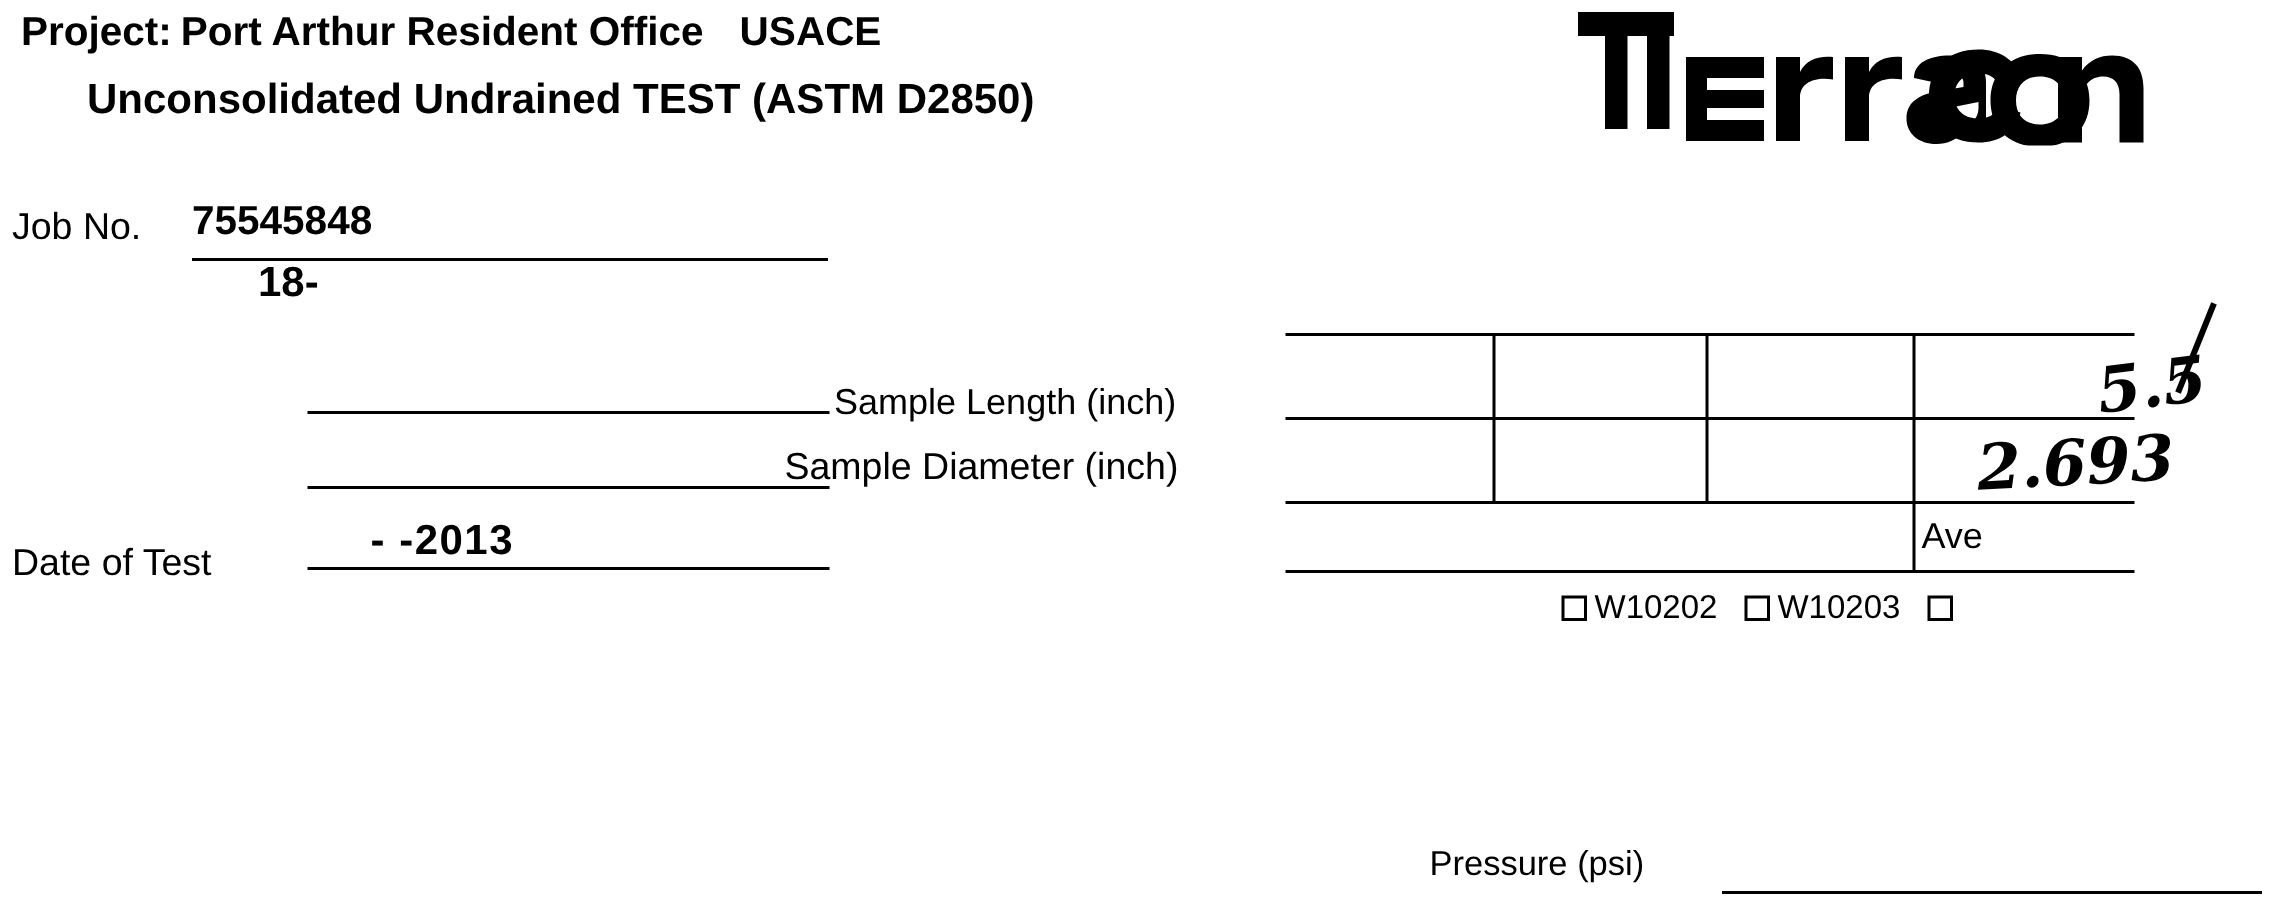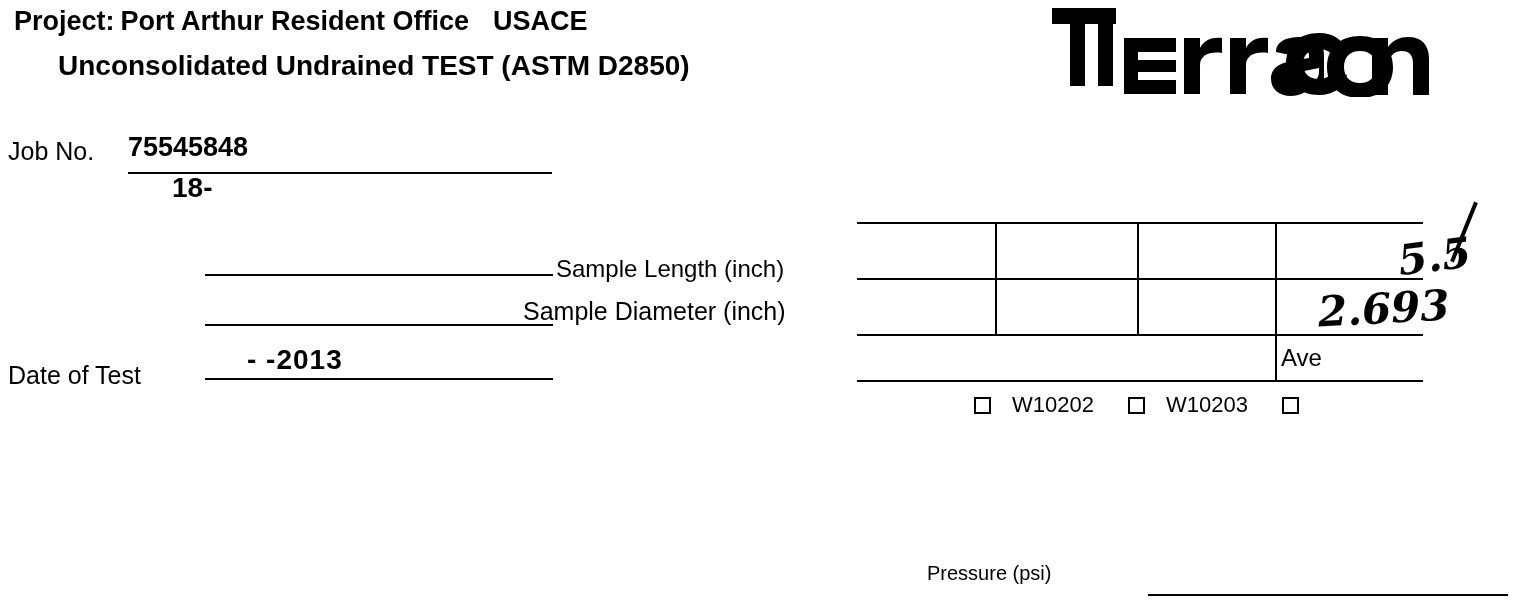--- a/index.html
+++ b/index.html
@@ -154,43 +154,43 @@
   }
   #hand-slash {
     left: 1462px; top: 200px;
     width: 0; height: 64px;
     border-left: 4px solid #000;
     transform: rotate(22deg);
   }
 
   
   #checkrow {
-    left: 974px; top: 392px;
+    left: 1041px; top: 392px;
     display: flex;
     align-items: center;
-    gap: 16px;
+    gap: 0px;
     font-size: 22px;
   }
   .chk {
     width: 17px; height: 17px;
     border: 2px solid #000;
     display: inline-block;
     box-sizing: border-box;
   }
   .chk-label {
     margin-left: 5px;
     margin-right: 18px;
     font-size: 22px;
     white-space: nowrap;
   }
 
   
   #pressure-label {
-    left: 927px; top: 562px;
-    font-size: 20px;
+    left: 953px; top: 562px;
+    font-size: 23px;
     white-space: nowrap;
   }
   #pressure-rule {
     left: 1148px; top: 594px;
     width: 360px; height: 0;
     border-top: 2px solid #000;
   }
 </style>
 </head>
 <body>

